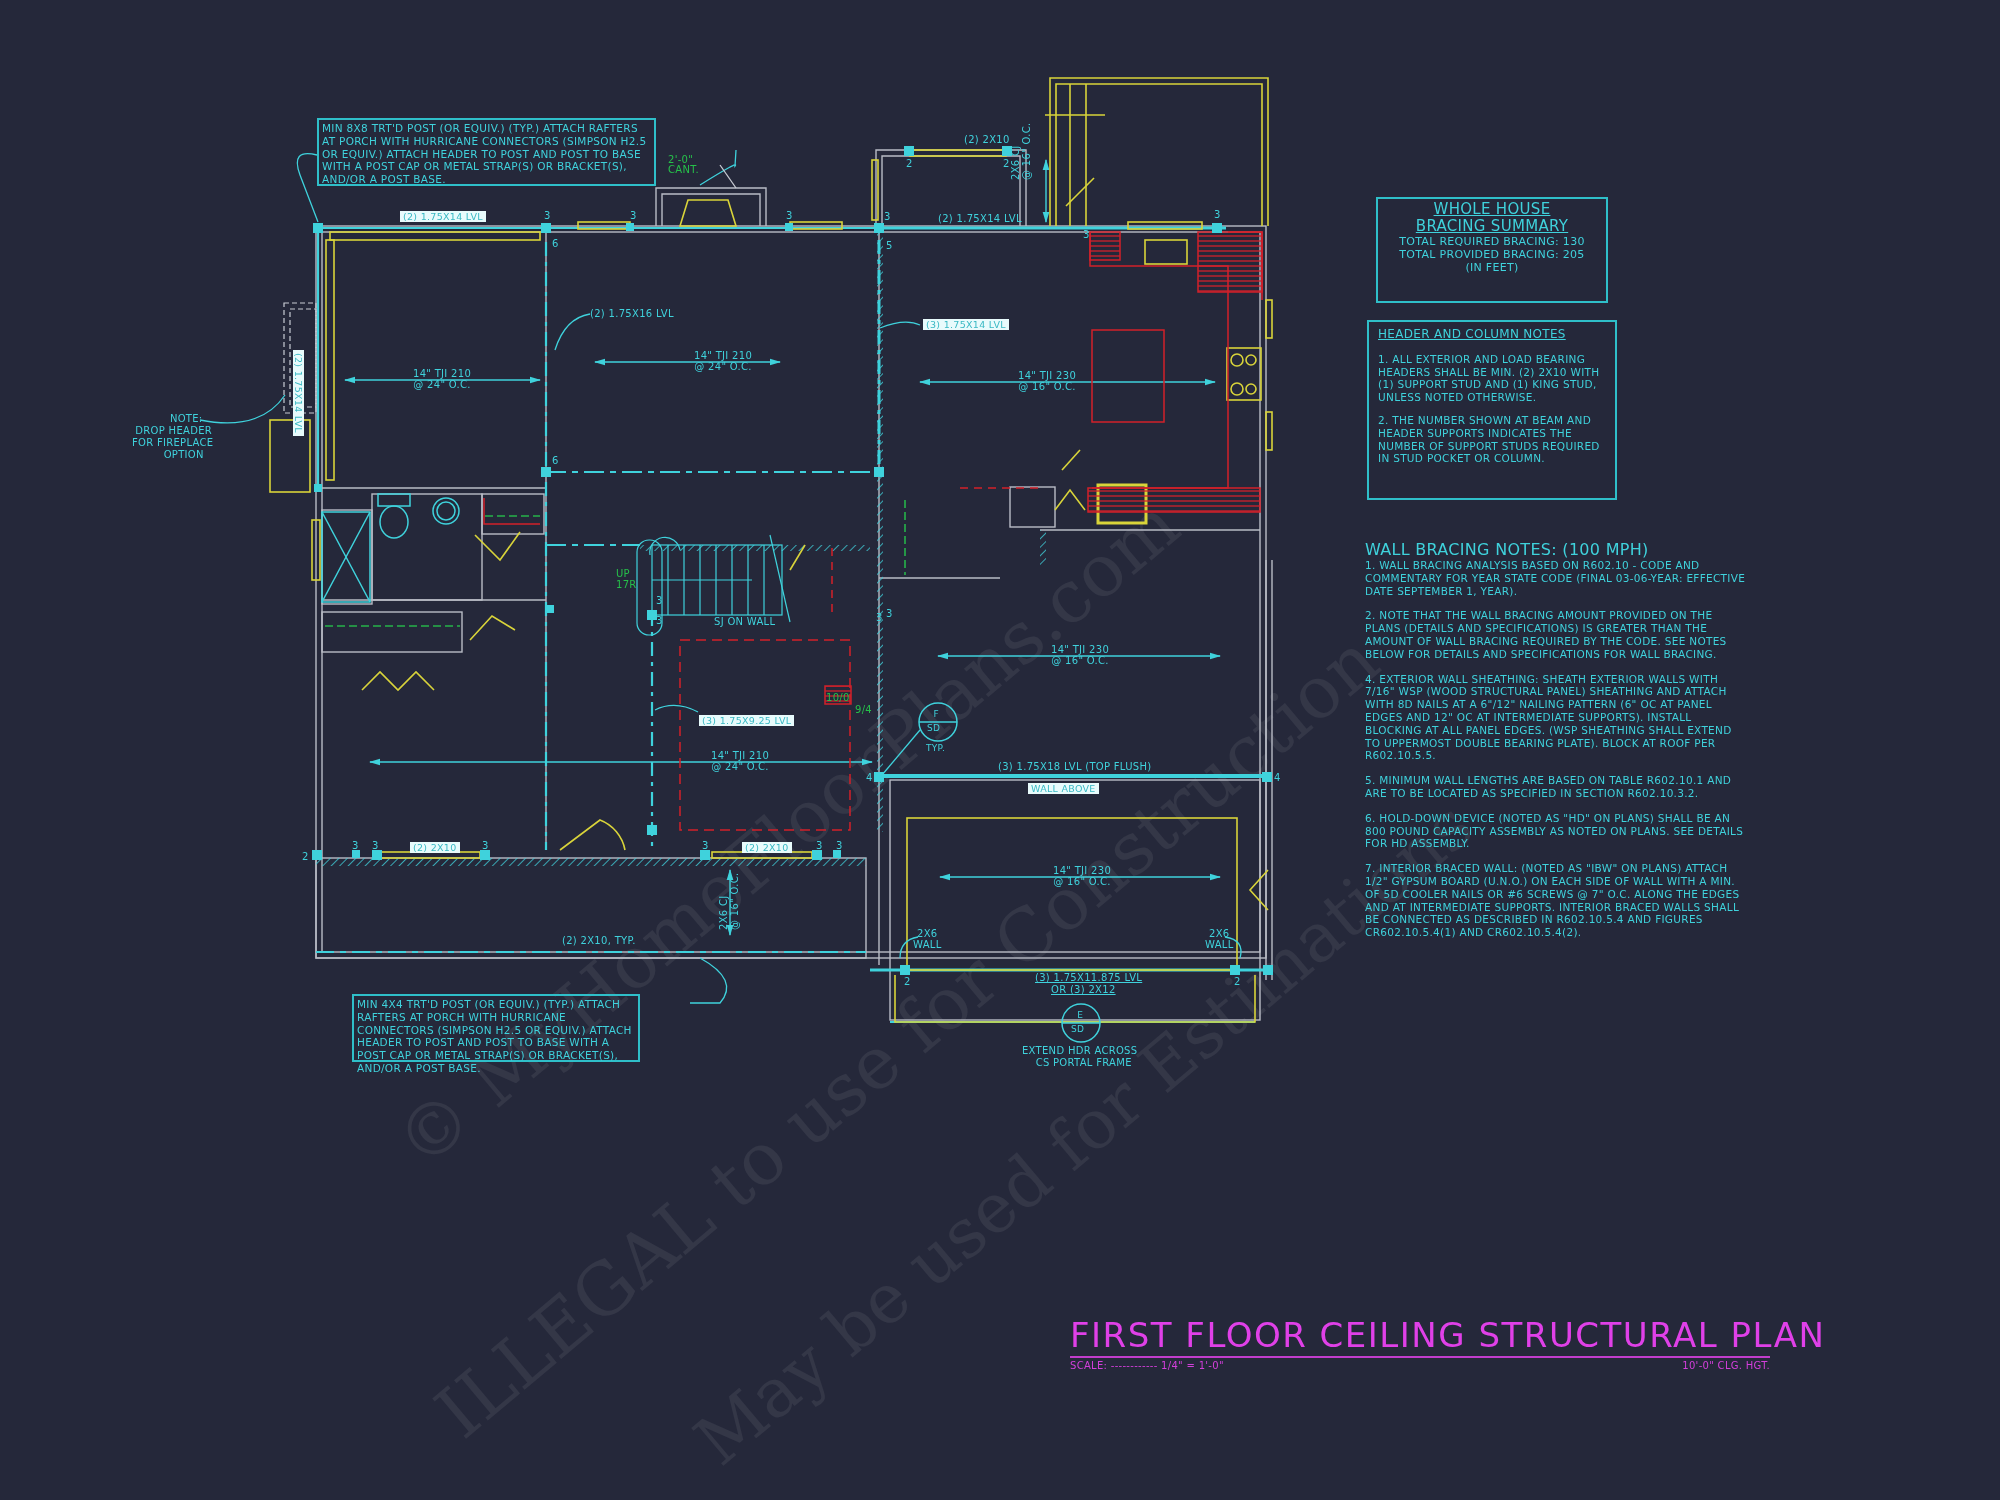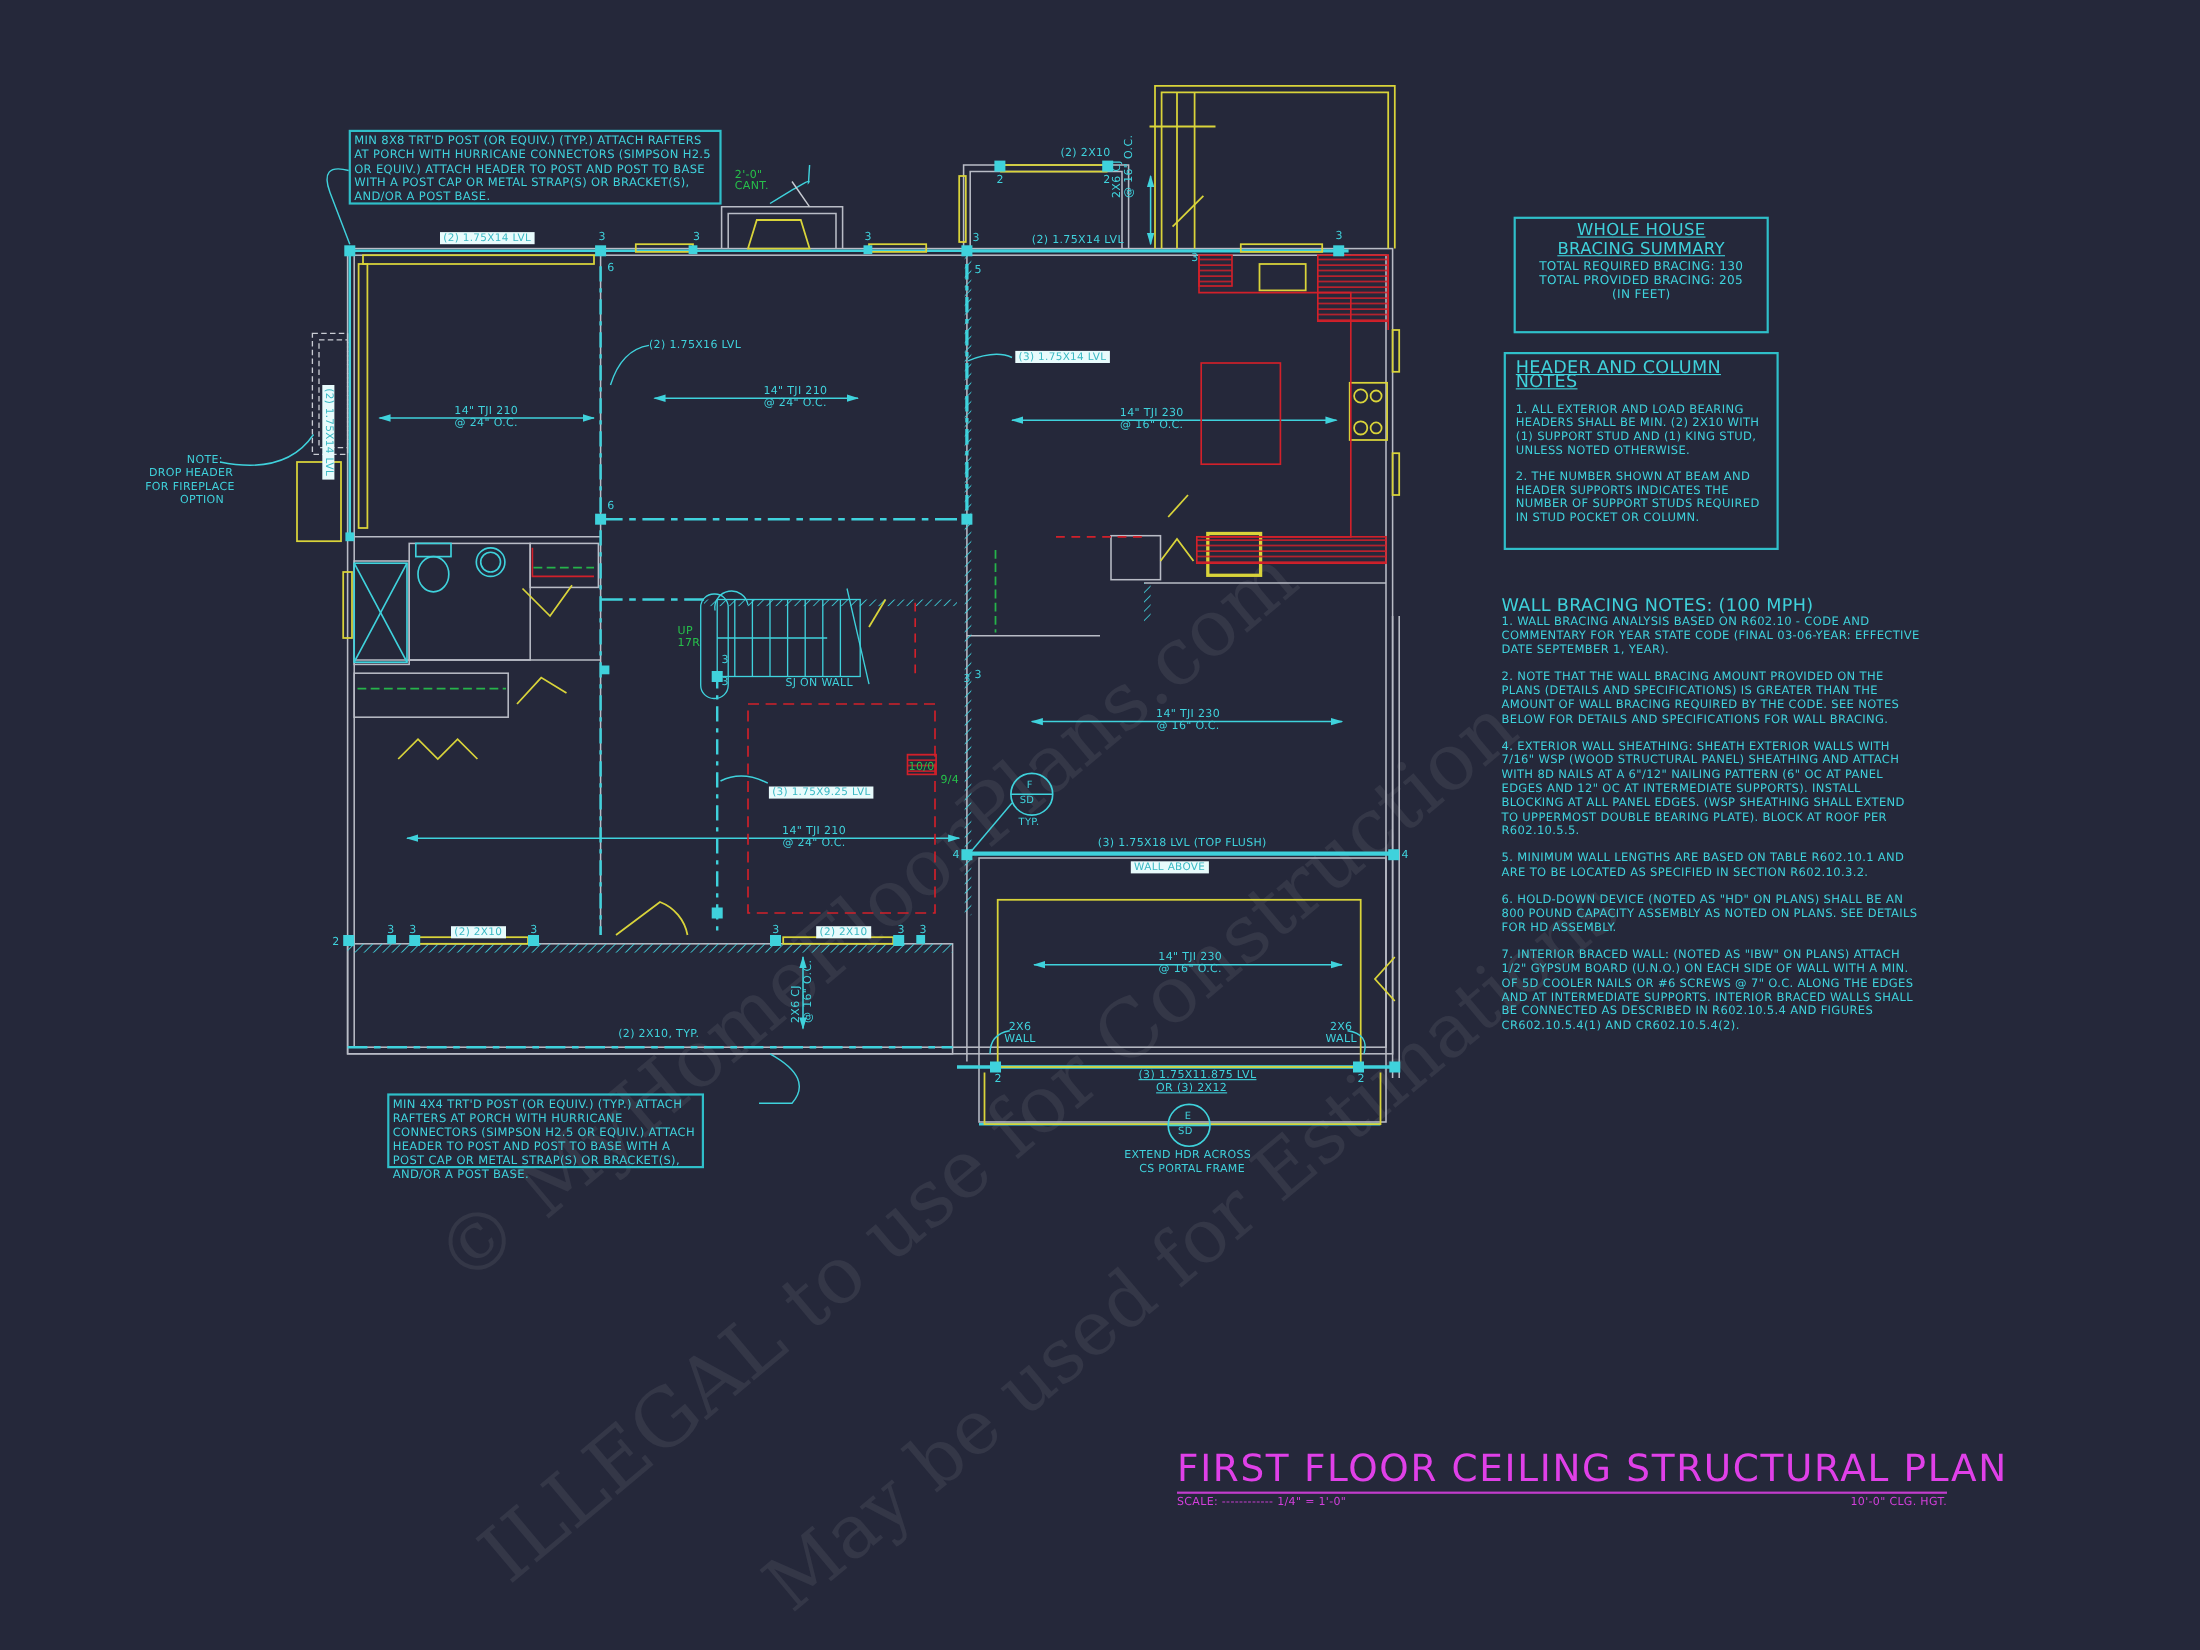--- a/index.html
+++ b/index.html
@@ -7,21 +7,21 @@
   .cad{font-family:"DejaVu Sans",sans-serif;color:#3fd2dc;text-transform:uppercase;letter-spacing:0.3px;}
   .box{position:absolute;border:2px solid #2fbfc9;box-sizing:border-box;}
   .note-text{font-size:10.5px;line-height:12.8px;color:#3fd2dc;}
   .plan{position:absolute;left:0;top:0;}
   .lbl{position:absolute;font-size:10px;color:#3fd2dc;white-space:nowrap;line-height:12px;}
   .tag{position:absolute;font-size:9.5px;color:#3fd2dc;background:#e8fbfc;color:#3ab9c4;padding:0 3px;white-space:nowrap;line-height:11px;}
   .num{position:absolute;font-size:10px;color:#3fd2dc;}
   .watermark{position:absolute;font-family:"DejaVu Serif",serif;color:rgba(255,255,255,0.07);white-space:nowrap;transform-origin:left top;pointer-events:none;}
   #wb-summary .title{text-decoration:underline;font-size:15px;line-height:17px;text-align:center;}
   #wb-summary .line{font-size:11px;line-height:13px;text-align:center;}
-  #hc-notes .title{text-decoration:underline;font-size:16px;margin-bottom:12px;}
+  #hc-notes .title{text-decoration:underline;font-size:12px;margin-bottom:12px;}
   #hc-notes p{margin:0 0 10px 0;}
   #wbn .title{font-size:16px;line-height:18px;}
   #wbn p{margin:0 0 12px 0;}
   #title-block .title{font-size:34px;color:#e040e8;letter-spacing:1.5px;line-height:38px;white-space:nowrap;}
   #title-block .rule{height:2px;background:#c23dcd;margin:2px 0 2px 0;}
   #title-block .sub{font-size:10px;color:#d43fdc;display:flex;justify-content:space-between;}
 </style>
 </head>
 <body>
 

